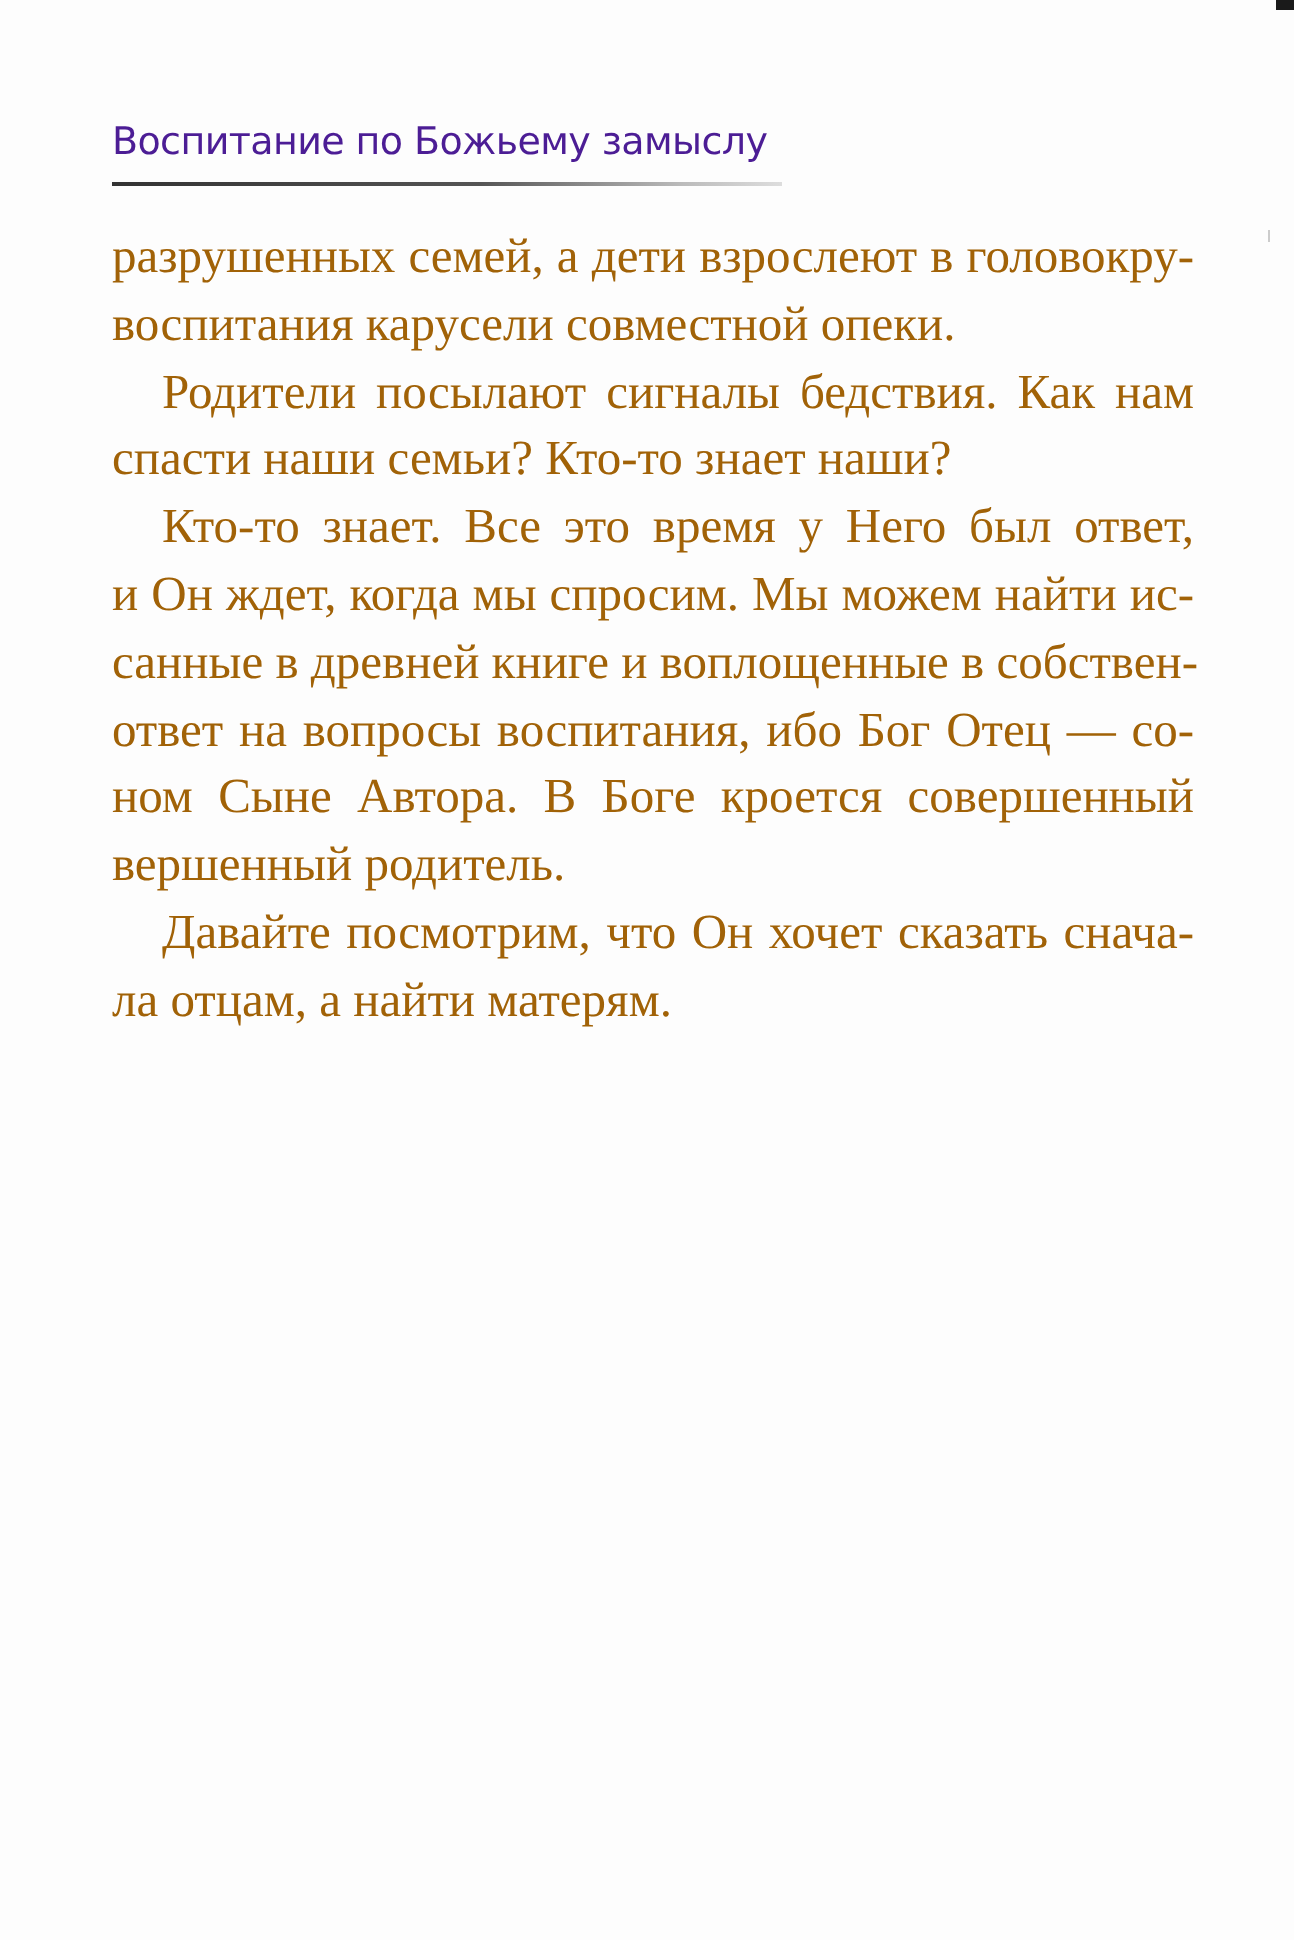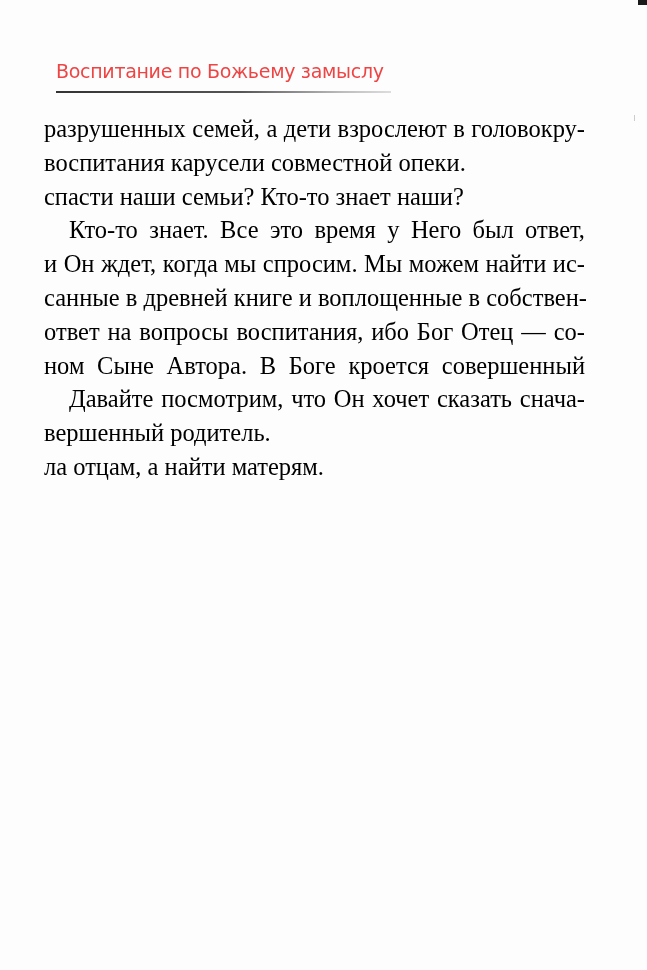--- a/index.html
+++ b/index.html
@@ -12,38 +12,38 @@
     .corner-mark {
       position: absolute; right: 0; top: 0;
       width: 9px; height: 5px; background: #1a1a1a;
     }
     .running-header {
       position: absolute;
       left: 56px; top: 58px;
       font-family: "DejaVu Sans", "Liberation Sans", sans-serif;
       font-size: 19px;
       font-weight: normal;
-      color: #ef4444;
+      color: #4c1d95;
       letter-spacing: -0.3px;
       white-space: nowrap;
       line-height: 26px;
     }
     .header-rule {
       position: absolute;
       left: 56px; top: 91px;
       width: 335px; height: 2px;
       background: linear-gradient(to right, #333 0%, #555 55%, #bbb 85%, #ddd 100%);
     }
     .body-text {
       position: absolute;
-      left: 44px; top: 112px;
+      left: 56px; top: 112px;
       width: 541px;
       font-family: "Liberation Serif", "DejaVu Serif", serif;
       font-size: 24.5px;
-      color: #000000;
+      color: #a16207;
     }
     .line {
       height: 33.8px;
       line-height: 33.8px;
       text-align: justify;
       text-align-last: justify;
       white-space: nowrap;
       overflow: visible;
     }
     .line.indent { padding-left: 25px; }
@@ -56,24 +56,25 @@
 <body>
 
 <div class="corner-mark"></div>
 
 <div class="running-header">Воспитание по Божьему замыслу</div>
 <div class="header-rule"></div>
 
 <div class="body-text">
   <div class="line">разрушенных семей, а дети взрослеют в головокру-</div>
   <div class="line last">воспитания карусели совместной опеки.</div>
+  <div class="line indent">Родители посылают сигналы бедствия. Как нам</div>
   <div class="line last">спасти наши семьи? Кто-то знает наши?</div>
   <div class="line indent">Кто-то знает. Все это время у Него был ответ,</div>
   <div class="line">и Он ждет, когда мы спросим. Мы можем найти ис-</div>
   <div class="line">санные в древней книге и воплощенные в собствен-</div>
   <div class="line">ответ на вопросы воспитания, ибо Бог Отец — со-</div>
   <div class="line">ном Сыне Автора. В Боге кроется совершенный</div>
+  <div class="line last">вершенный родитель.</div>
   <div class="line indent">Давайте посмотрим, что Он хочет сказать снача-</div>
-  <div class="line last">вершенный родитель.</div>
   <div class="line last">ла отцам, а найти матерям.</div>
 </div>
 
 <div class="speck" style="left:634px; top:115px;"></div>
 
 </body></html>

